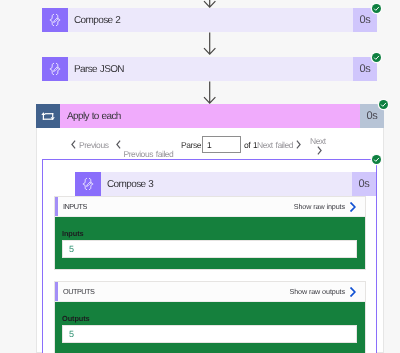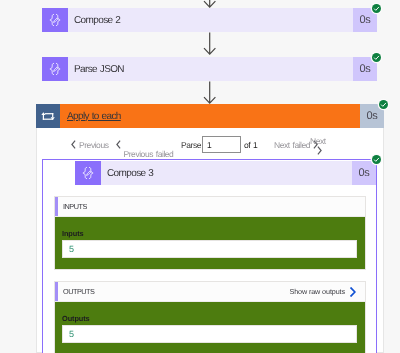--- a/index.html
+++ b/index.html
@@ -17,21 +17,21 @@
                font-size:10px;color:#36353a;letter-spacing:-0.62px;word-spacing:0.6px;}
   .card .dur{flex:0 0 24px;display:flex;align-items:center;justify-content:center;
              font-size:11px;color:#4a4852;letter-spacing:-0.3px;}
 
   .compose .ico{background:#8a6efb;}
   .compose .title{background:#ece8fb;}
   .compose .dur{background:#d0c6fc;}
 
   .foreach .ico{background:#41618c;width:24px;flex:0 0 24px;}
   .foreach .title{padding-left:7px;}
-  .foreach .title{background:#f97316;text-decoration:underline;}
+  .foreach .title{background:#f0abfc;}
   .foreach .dur{background:#b7c4d6;}
 
   .badge{position:absolute;width:9px;height:9px;border-radius:50%;background:#0e8040;
          box-shadow:0 0 0 1.3px #fbfbfb;}
   .badge svg{display:block;}
 
   
   #foreach-body{position:absolute;left:36px;top:128px;width:348px;height:225px;
                 background:#ffffff;border:1px solid #e6e6e6;border-top:none;box-sizing:border-box;}
 
@@ -42,21 +42,21 @@
   #pager .showlbl{position:absolute;top:8px;height:17px;display:flex;align-items:center;color:#3b3a39;}
   #pager .pageinput{position:absolute;width:39px;height:17px;border:1px solid #8e8e8e;background:#fff;
           color:#201f1e;display:flex;align-items:center;padding-left:4px;box-sizing:border-box;top:8px;}
   #pager .oftotal{position:absolute;top:8px;height:17px;display:flex;align-items:center;color:#201f1e;}
 
   
   #c3-box{position:absolute;left:42px;top:159px;width:335px;height:230px;
           border:1px solid #8a6efb;box-sizing:border-box;background:#fff;}
 
   .sect{position:absolute;left:11px;width:312px;border:1px solid #e6e4e2;
-        background:#4d7c0f;box-sizing:border-box;}
+        background:#15803d;box-sizing:border-box;}
   .sect-head{display:flex;align-items:center;height:20px;box-sizing:border-box;
              background:#fcfcfc;border-bottom:1px solid #ededed;position:relative;}
   .sect-head:before{content:"";position:absolute;left:0;top:0;bottom:0;width:3px;background:#a38ef7;}
   .sect-head .ttl{font-size:7.3px;color:#3a3a40;letter-spacing:-0.5px;padding-left:8px;}
   .sect-head .lnk{margin-left:auto;display:flex;align-items:center;font-size:7.2px;
                   color:#3a3a40;padding-right:9px;letter-spacing:-0.1px;}
   .sect-head .lnk .c{margin-left:5px;display:flex;}
   .sect-body{padding:13px 8px 11px 7px;}
   .fld-label{font-size:7.4px;color:#1d1c20;font-weight:bold;letter-spacing:-0.1px;
              line-height:7px;margin-bottom:3px;}
@@ -150,54 +150,62 @@
           <path d="M4.1 0.6 L0.9 4.5 L4.1 8.4" fill="none" stroke="#5a5a5f" stroke-width="1.2"></path>
         </svg>
     </span>
       <span style="margin-left:3px;margin-top:18px;">Previous failed</span>
   </div>
   <span class="showlbl" style="left:145px;">Parse</span>
   <div class="pageinput" style="left:166px;">
       <span>1</span>
     </div>
   <span class="oftotal" style="left:208px;">of 1</span>
-  <div class="pg" style="left:238px;">
+  <div class="pg" style="left:221px;">
     <span style="margin-right:3px;">Next failed</span>
       <span class="chev">
       <svg width="5" height="9" viewBox="0 0 5 9">
           <path d="M0.9 0.6 L4.1 4.5 L0.9 8.4" fill="none" stroke="#5a5a5f" stroke-width="1.2"></path>
         </svg>
     </span>
   </div>
   <div class="pg" style="left:274px;flex-direction:column;">
     <span style="margin-right:3px;">Next</span>
       <span class="chev">
       <svg width="5" height="9" viewBox="0 0 5 9">
           <path d="M0.9 0.6 L4.1 4.5 L0.9 8.4" fill="none" stroke="#5a5a5f" stroke-width="1.2"></path>
         </svg>
     </span>
   </div>
 </div>
 
 <div id="c3-box">
-  <div class="card compose" style="position:relative;left:0;top:1px;width:333px;padding-left:32px;">
+  <div class="card compose" style="position:relative;left:0;top:12px;width:333px;padding-left:32px;">
     <div class="ico">
       <svg width="16" height="16" viewBox="0 0 32 32">
       <path d="M13.2 4.8 C10.4 4.8 10.4 7.0 10.4 10.0 C10.4 13.4 9.4 15.3 5.8 16.0 C9.4 16.7 10.4 18.6 10.4 22.0 C10.4 25.0 10.4 27.2 13.2 27.2" fill="none" stroke="#fff" stroke-width="1.5" stroke-linecap="round"></path>
       <path d="M18.8 4.8 C21.6 4.8 21.6 7.0 21.6 10.0 C21.6 13.4 22.6 15.3 26.2 16.0 C22.6 16.7 21.6 18.6 21.6 22.0 C21.6 25.0 21.6 27.2 18.8 27.2" fill="none" stroke="#fff" stroke-width="1.5" stroke-linecap="round"></path>
       <path d="M20.2 11.8 L14.4 17.6 L13.0 20.9 L16.3 19.5 L22.1 13.7 Z" fill="none" stroke="#fff" stroke-width="1.4" stroke-linejoin="round"></path>
     </svg>
     </div>
     <div class="title">Compose 3</div>
     <div class="dur">0s</div>
   </div>
 
   <div class="sect" style="top:36px;">
     <div class="sect-head">
       <span class="ttl">INPUTS</span>
+      <span class="lnk">
+        <span>Show raw inputs</span>
+        <span class="c">
+          <svg width="6" height="10" viewBox="0 0 6 10">
+              <path d="M1.1 1.1 L4.9 5 L1.1 8.9" fill="none" stroke="#1151d3" stroke-width="1.75" stroke-linecap="square" stroke-linejoin="miter"></path>
+            </svg>
+        </span>
+      </span>
     </div>
     <div class="sect-body">
       <div class="fld-label">Inputs</div>
       <div class="fld-box">
         <span class="fld-val">5</span>
       </div>
     </div>
   </div>
 
   <div class="sect" style="top:121px;">

